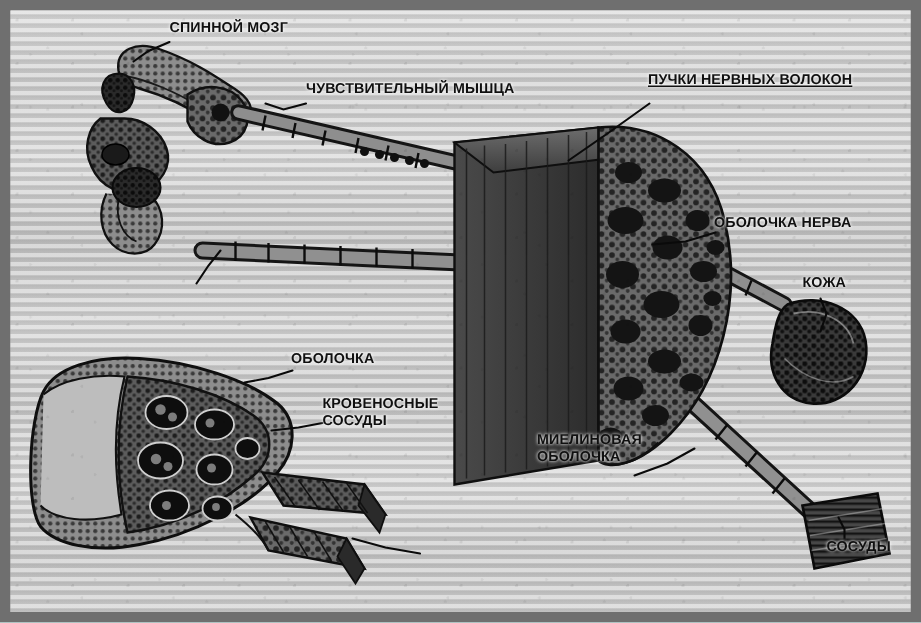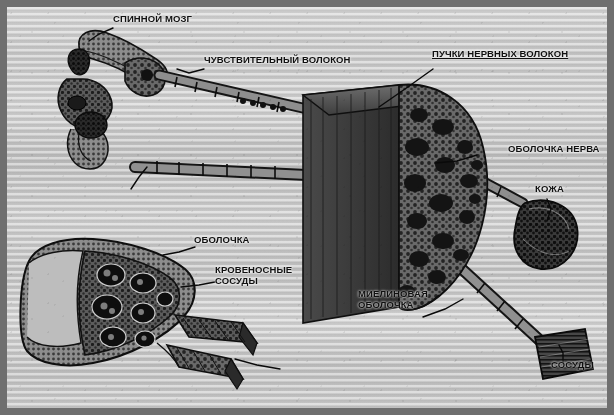--- a/index.html
+++ b/index.html
@@ -303,23 +303,23 @@
       <polyline points="208,275 192,278 174,280"></polyline>
       <polyline points="416,310 438,302 456,292"></polyline>
       <polyline points="273,362 250,358 228,352"></polyline>
       <polyline points="556,356 556,346 552,338"></polyline>
     </g>
   </svg>
 
   <div class="noise"></div>
 
   <div class="lbl" style="left:113px; top:13px;">СПИННОЙ МОЗГ</div>
-  <div class="lbl" style="left:204px; top:54px;">ЧУВСТВИТЕЛЬНЫЙ ВОЛОКОН</div>
+  <div class="lbl" style="left:204px; top:54px;">ЧУВСТВИТЕЛЬНЫЙ МЫШЦА</div>
   <div class="lbl" style="left:432px; top:48px;text-decoration:underline;">ПУЧКИ НЕРВНЫХ ВОЛОКОН</div>
-  <div class="lbl" style="left:476px; top:143px;margin-left:32px;">ОБОЛОЧКА НЕРВА</div>
+  <div class="lbl" style="left:476px; top:143px;">ОБОЛОЧКА НЕРВА</div>
   <div class="lbl" style="left:535px; top:183px;">КОЖА</div>
   <div class="lbl" style="left:194px; top:234px;">ОБОЛОЧКА</div>
   <div class="lbl center" style="left:215px; top:264px; width:92px;">КРОВЕНОСНЫЕ
 СОСУДЫ</div>
   <div class="lbl center" style="left:358px; top:288px; width:78px;">МИЕЛИНОВАЯ
 ОБОЛОЧКА</div>
   <div class="lbl" style="left:551px; top:359px;">СОСУДЫ</div>
 </div>
 
 </body></html>

